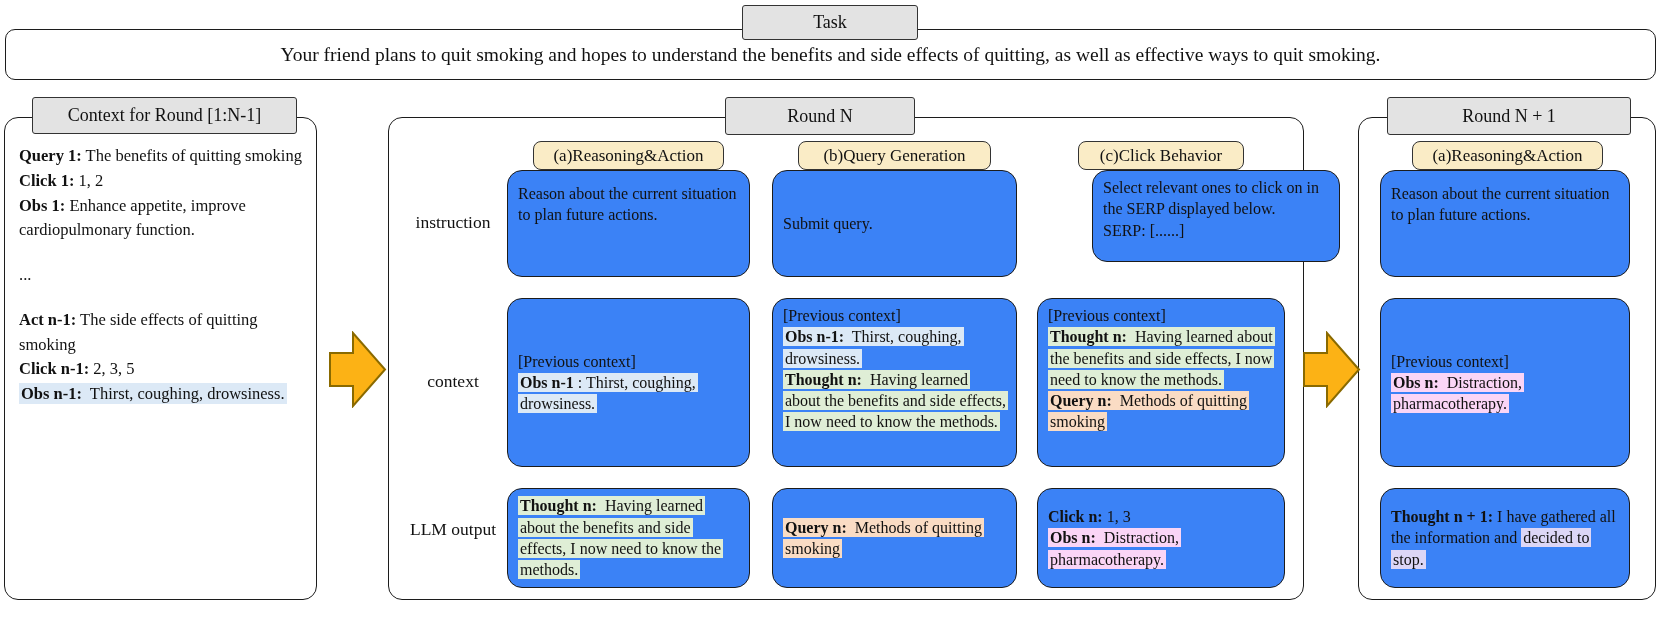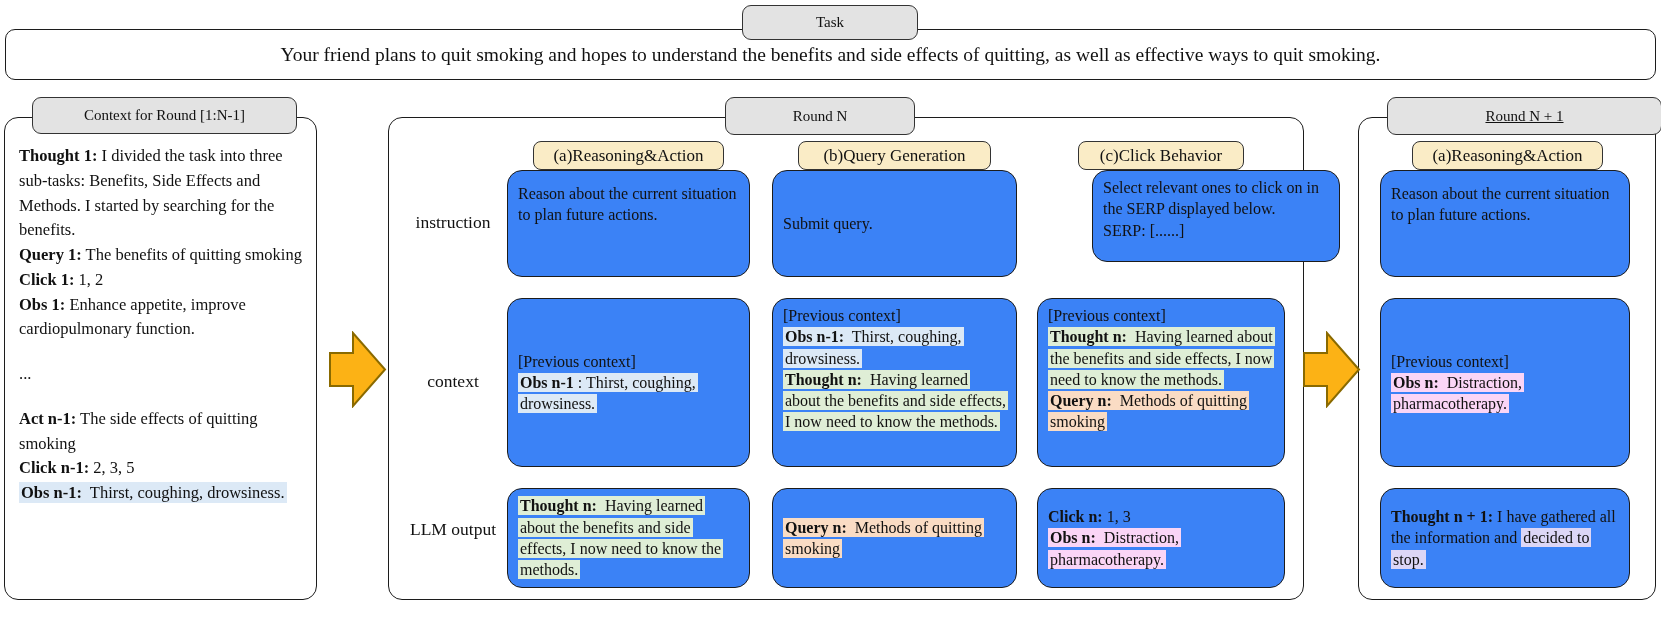--- a/index.html
+++ b/index.html
@@ -11,23 +11,23 @@
     position:relative; width:1661px; height:627px; background:#fff;
     font-family:"Liberation Serif","DejaVu Serif",serif; color:#111;
     overflow:hidden;
   }
   .panel{
     position:absolute; border:1.6px solid var(--c-border); border-radius:14px;
     background:#fff; box-sizing:border-box;
   }
   .hdr{
     position:absolute; box-sizing:border-box; z-index:3;
-    border:1.7px solid #333; border-radius:9px;
+    border:1.7px solid #333; border-radius:3px;
     display:flex; align-items:center; justify-content:center;
-    font-size:15px; background:var(--c-gray);
+    font-size:18px; background:var(--c-gray);
   }
   .hdr.cream{background:var(--c-cream); font-size:17px; border-radius:8px;}
   .box{
     position:absolute; box-sizing:border-box; background:#3b82f6;
     border:1.6px solid var(--c-border); border-radius:15px;
     padding:8px 10px; font-size:16px; line-height:1.33;
   }
   .box p{margin:0;}
   .v-center{display:flex; flex-direction:column; justify-content:center;}
   .row-label{
@@ -55,21 +55,20 @@
 
 <div class="stage">
 
   <div class="taskbar">
     <span>Your friend plans to quit smoking and hopes to understand the benefits and side effects of quitting, as well as effective ways to quit smoking.</span>
   </div>
   <div class="hdr" style="left:742px; top:5px; width:176px; height:35px;">Task</div>
 
   <div class="panel" style="left:4px; top:117px; width:313px; height:483px;">
     <div class="left-body">
-        <p><span class="b">Thought 1:</span><span> I divided the task into three sub-tasks: Benefits, Side Effects and Methods. I started by searching for the benefits.</span></p>
         <p><span class="b">Query 1:</span><span> The benefits of quitting smoking</span></p>
         <p><span class="b">Click 1:</span><span> 1, 2</span></p>
         <p><span class="b">Obs 1:</span><span> Enhance appetite, improve cardiopulmonary function.</span></p>
         <p class="gap"><span>...</span></p>
         <p><span class="b">Act n-1:</span><span> The side effects of quitting smoking</span></p>
         <p><span class="b">Click n-1:</span><span> 2, 3, 5</span></p>
         <p><span class="b hl" style="background-color: rgb(220, 233, 246);">Obs n-1:</span><span class="hl" style="background-color: rgb(220, 233, 246);"> Thirst, coughing, drowsiness.</span></p>
       </div>
   </div>
   <div class="hdr" style="left:32px; top:97px; width:265px; height:37px;">Context for Round [1:N-1]</div>
@@ -123,21 +122,21 @@
   <div class="box v-center" style="left:1037px; top:488px; width:248px; height:100px;">
       <p><span class="b">Click n:</span><span> 1, 3</span></p>
       <p><span class="b hl" style="background-color: rgb(250, 213, 246);">Obs n:</span><span class="hl" style="background-color: rgb(250, 213, 246);"> Distraction, pharmacotherapy.</span></p>
     </div>
 
   <svg class="arrow" style="left:1303px; top:331px;" width="58" height="77" viewBox="0 0 58 77">
     <polygon points="1,22 24,22 24,2 56,38.5 24,75 24,55 1,55"></polygon>
   </svg>
 
   <div class="panel" style="left:1358px; top:117px; width:298px; height:483px;"></div>
-  <div class="hdr" style="left:1387px; top:97px; width:275px; height:38px;text-decoration:underline;">Round N + 1</div>
+  <div class="hdr" style="left:1387px; top:97px; width:244px; height:38px;">Round N + 1</div>
   <div class="hdr cream" style="left:1412px; top:141px; width:191px; height:29px; z-index:4;">(a)Reasoning&amp;Action</div>
   <div class="box" style="left:1380px; top:170px; width:250px; height:107px; padding-top:12px;">
       <p><span>Reason about the current situation to plan future actions.</span></p>
     </div>
   <div class="box v-center" style="left:1380px; top:298px; width:250px; height:169px;">
       <p><span>[Previous context]</span></p>
       <p><span class="b hl" style="background-color: rgb(250, 213, 246);">Obs n:</span><span class="hl" style="background-color: rgb(250, 213, 246);"> Distraction, pharmacotherapy.</span></p>
     </div>
   <div class="box v-center" style="left:1380px; top:488px; width:250px; height:100px;">
       <p><span class="b">Thought n + 1:</span><span> I have gathered all the information and </span><span class="hl" style="background-color: rgb(220, 214, 246);">decided to stop.</span></p>

